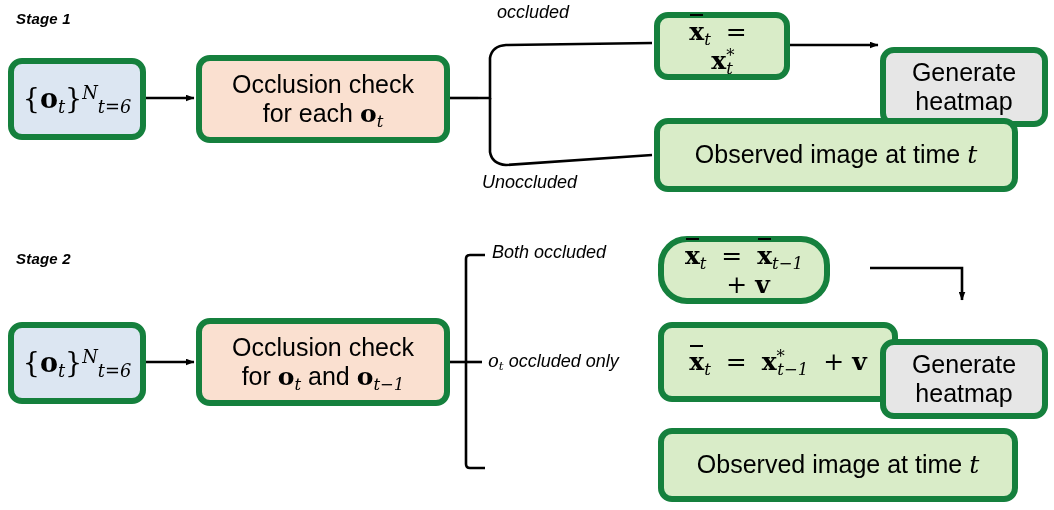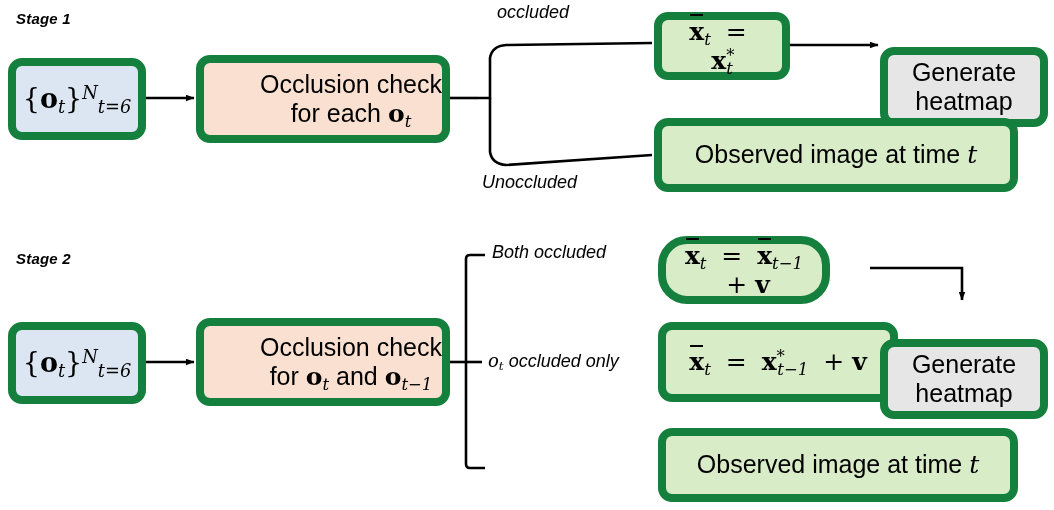--- a/index.html
+++ b/index.html
@@ -14,30 +14,30 @@
   #canvas {
     position: relative;
     width: 1054px;
     height: 510px;
     background: #ffffff;
     overflow: hidden;
   }
   .node {
     position: absolute;
     box-sizing: border-box;
-    border: 8px solid #15803d;
+    border: 6px solid #15803d;
     border-radius: 14px;
     display: flex;
     align-items: center;
     justify-content: center;
     text-align: center;
     line-height: 1.18;
   }
   .node-blue   { background: #dce6f2; }
-  .node-peach  { background: #fae0d0; justify-content: flex-end; }
+  .node-peach  { background: #fae0d0; }
   .node-green  { background: #d9ecc8; }
   .node-gray   { background: #e6e6e6; margin-top: 41px; }
 
   .stage-title {
     position: absolute;
     font-style: italic;
     font-weight: bold;
     font-size: 15px;
     letter-spacing: 0.2px;
     white-space: nowrap;

